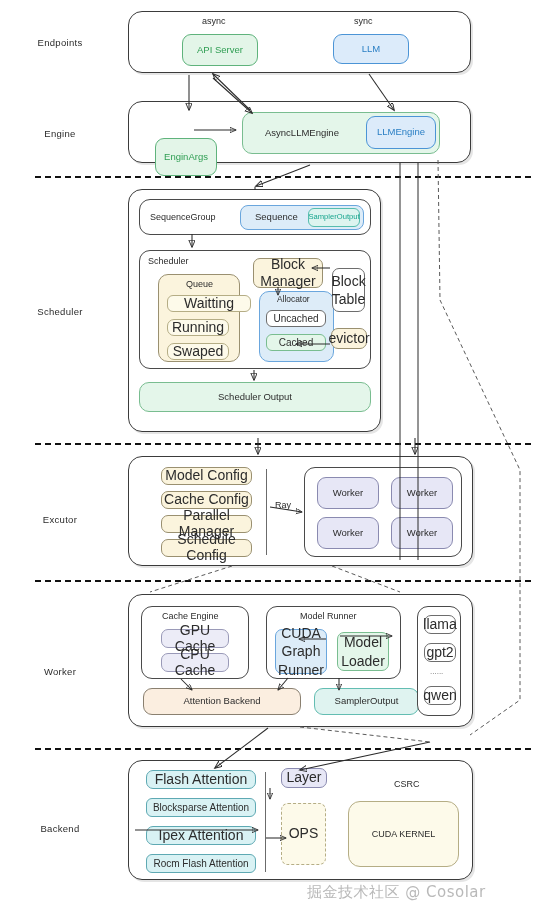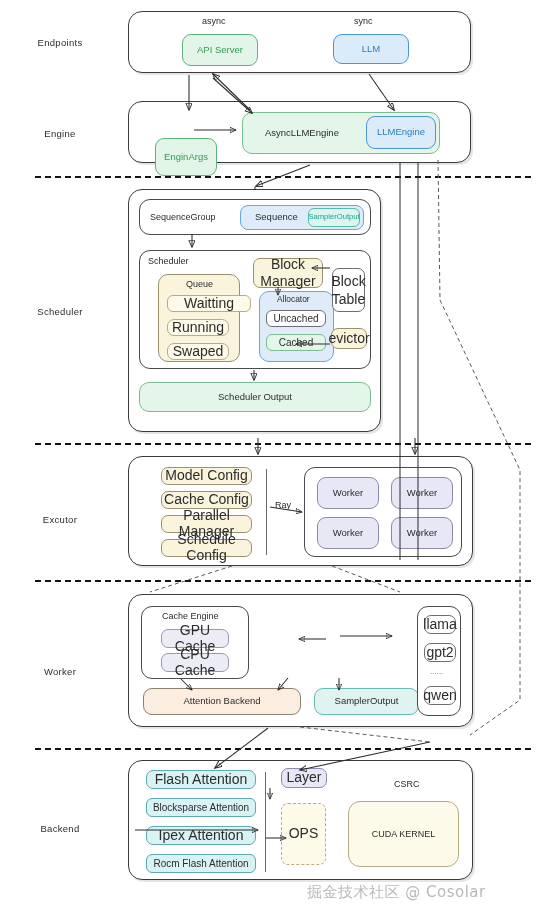--- a/index.html
+++ b/index.html
@@ -156,20 +156,25 @@
   </div>
 
   <div class="abs cont shadow" style="left:128px;top:594px;width:345px;height:133px;border-radius:14px;">
 
     <div class="abs cont thin" style="left:12px;top:11px;width:108px;height:73px;border-radius:11px;">
       <div class="grp-title" style="left:20px;top:4px;">Cache Engine</div>
       <div class="abs node c-lav-l small" style="left:19px;top:22px;width:68px;height:19px;">GPU Cache</div>
       <div class="abs node c-lav-l small" style="left:19px;top:46px;width:68px;height:19px;">CPU Cache</div>
     </div>
 
+    <div class="abs cont thin" style="left:137px;top:11px;width:135px;height:73px;border-radius:11px;">
+      <div class="grp-title" style="left:33px;top:4px;">Model Runner</div>
+      <div class="abs node c-blue-t small" style="left:8px;top:22px;width:52px;height:45px;line-height:1.3;">CUDA Graph Runner</div>
+      <div class="abs node c-green-d small" style="left:70px;top:25px;width:52px;height:39px;line-height:1.3;">Model Loader</div>
+    </div>
 
     <div class="abs node c-peach" style="left:14px;top:93px;width:158px;height:27px;border-radius:9px;">Attention Backend</div>
 
     <div class="abs node c-mint-t" style="left:185px;top:93px;width:105px;height:27px;border-radius:9px;">SamplerOutput</div>
 
     <div class="abs cont thin" style="left:288px;top:11px;width:44px;height:110px;border-radius:11px;">
       <div class="abs node c-plain small" style="left:6px;top:8px;width:32px;height:19px;">llama</div>
       <div class="abs node c-plain small" style="left:6px;top:36px;width:32px;height:19px;">gpt2</div>
       <div class="cap" style="left:12px;top:60px;font-size:8px;color:#666;">......</div>
       <div class="abs node c-plain small" style="left:6px;top:79px;width:32px;height:19px;">qwen</div>

